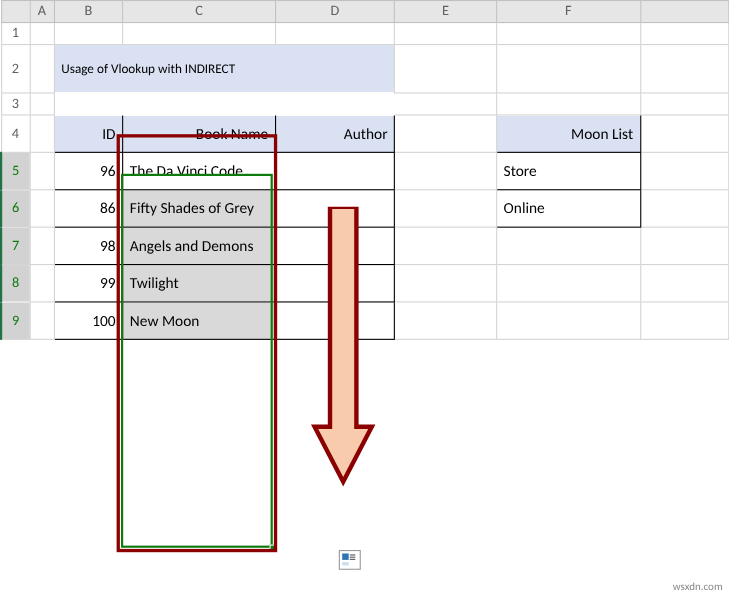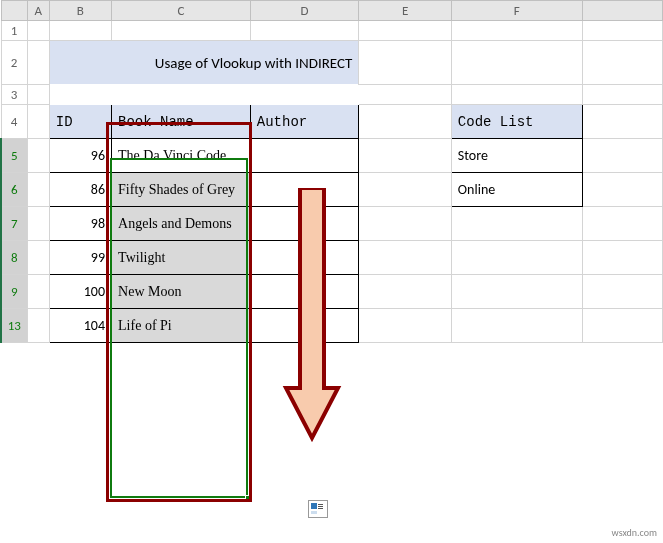--- a/index.html
+++ b/index.html
@@ -45,35 +45,33 @@
   background: #d2d2d2;
   color: #0f7b0f;
   border-left: 2px solid #217346;
 }
 .sheet td { vertical-align: middle; }
 .cell-inner { padding: 4px 6px; height: 100%; }
 .num { text-align: right; }
 .hdr-blue {
   background: #d9e1f2 !important;
   font-weight: bold;
-  text-align: left;
+  text-align: right;
   border: 1px solid #000 !important;
-  font-family: Liberation Mono, monospace;
 }
 .title-cell {
   background: #d9e1f2 !important;
   font-weight: bold;
-  font-size: 15px;
-  text-align: right;
+  font-size: 12px;
+  text-align: left;
   border: none !important;
 }
 .databorder { border: 1px solid #000 !important; margin-top: 22px; }
 .selrange {
   background: #d9d9d9 !important;
-  font-family: Liberation Serif, serif;
 }
 .active-cell {
   background: #fff !important;
 }
 .col-A { width: 22px; }
 .col-B { width: 62px; }
 .col-C { width: 138px; }
 .col-D { width: 108px; }
 .col-E { width: 92px; }
 .col-F { width: 130px; }
@@ -193,21 +191,21 @@
           <div class="cell-inner">ID</div>
         </td>
     <td class="hdr-blue">
           <div class="cell-inner">Book Name</div>
         </td>
     <td class="hdr-blue">
           <div class="cell-inner">Author</div>
         </td>
     <td></td>
     <td class="hdr-blue">
-          <div class="cell-inner">Code List</div>
+          <div class="cell-inner">Moon List</div>
         </td>
     <td></td>
   </tr>
 
   <tr class="r-norm">
     <th class="rowhdr sel">5</th>
     <td></td>
     <td class="databorder num">
           <div class="cell-inner">96</div>
         </td>
@@ -266,34 +264,20 @@
         <td></td>
   </tr>
   <tr class="r-norm">
     <th class="rowhdr sel">9</th>
     <td></td>
     <td class="databorder num">
           <div class="cell-inner">100</div>
         </td>
     <td class="databorder selrange">
           <div class="cell-inner">New Moon</div>
-        </td>
-    <td class="databorder"></td>
-    <td></td>
-        <td></td>
-        <td></td>
-  </tr>
-  <tr class="r-norm">
-    <th class="rowhdr sel">13</th>
-    <td></td>
-    <td class="databorder num">
-          <div class="cell-inner">104</div>
-        </td>
-    <td class="databorder selrange">
-          <div class="cell-inner">Life of Pi</div>
         </td>
     <td class="databorder"></td>
     <td></td>
         <td></td>
         <td></td>
   </tr>
 </tbody>
   </table>
 
 <div class="sel-outline" style="left:110px; top:158px; width:138px; height:340px;"></div>

